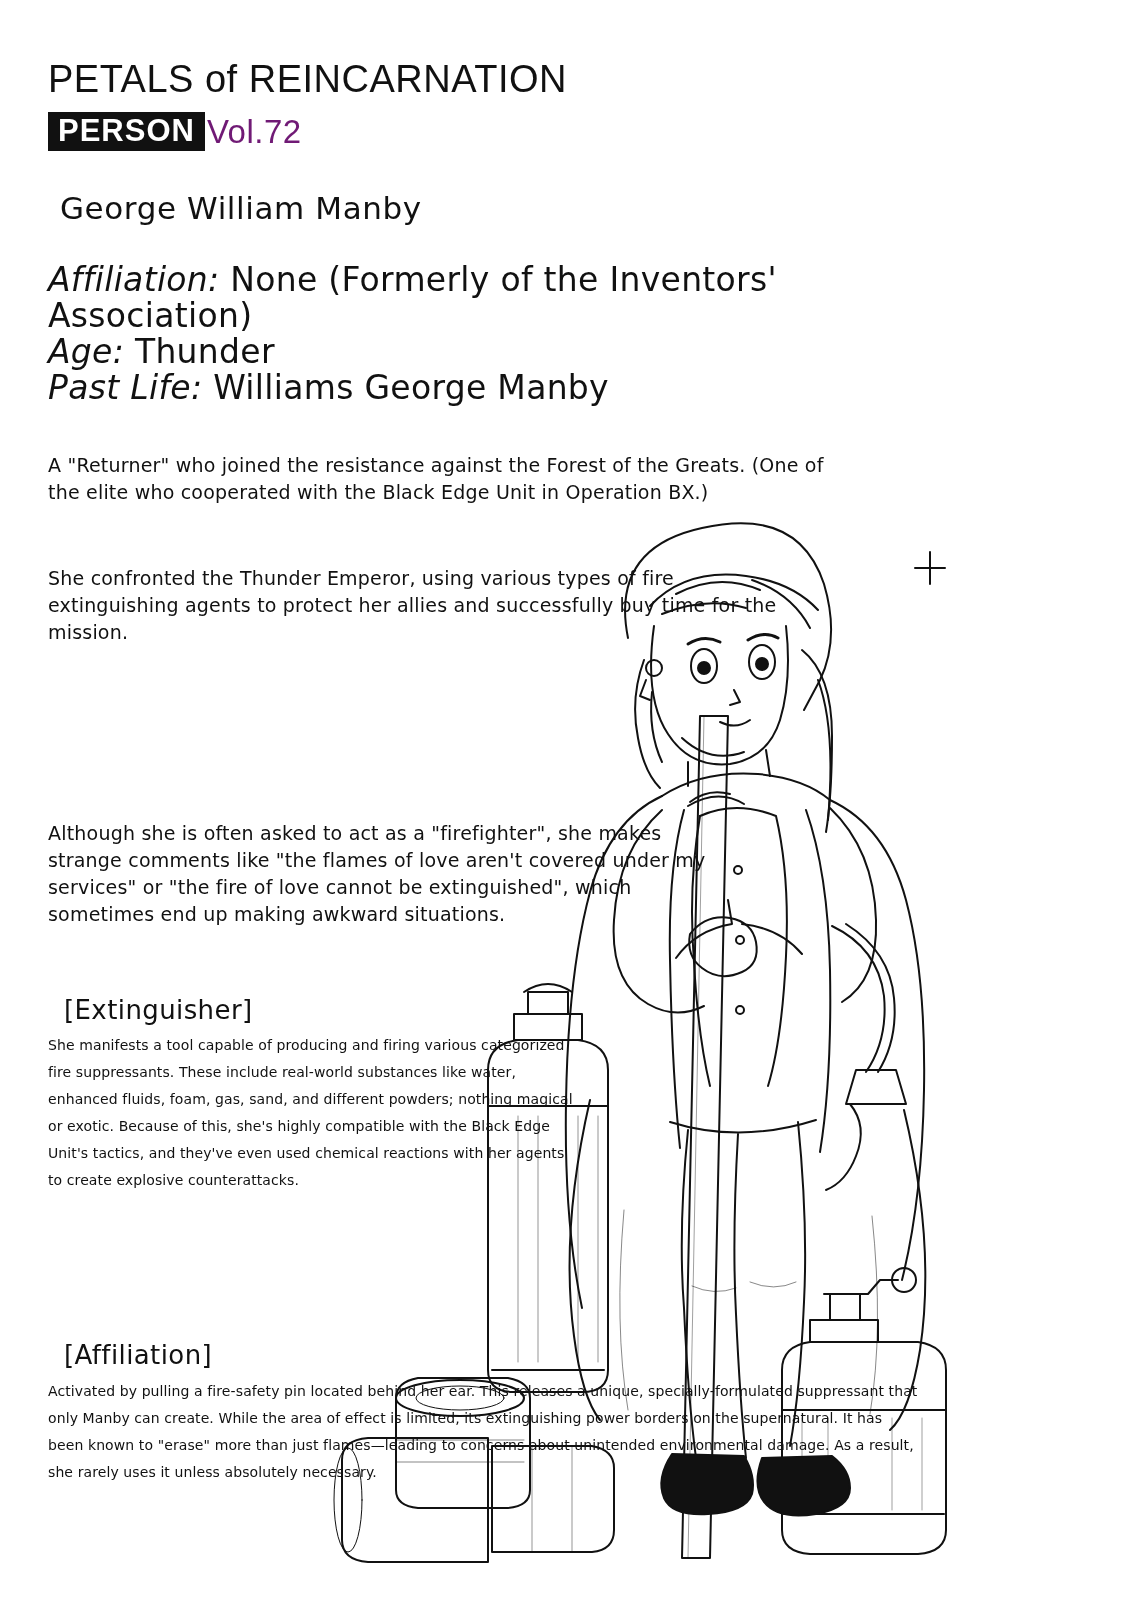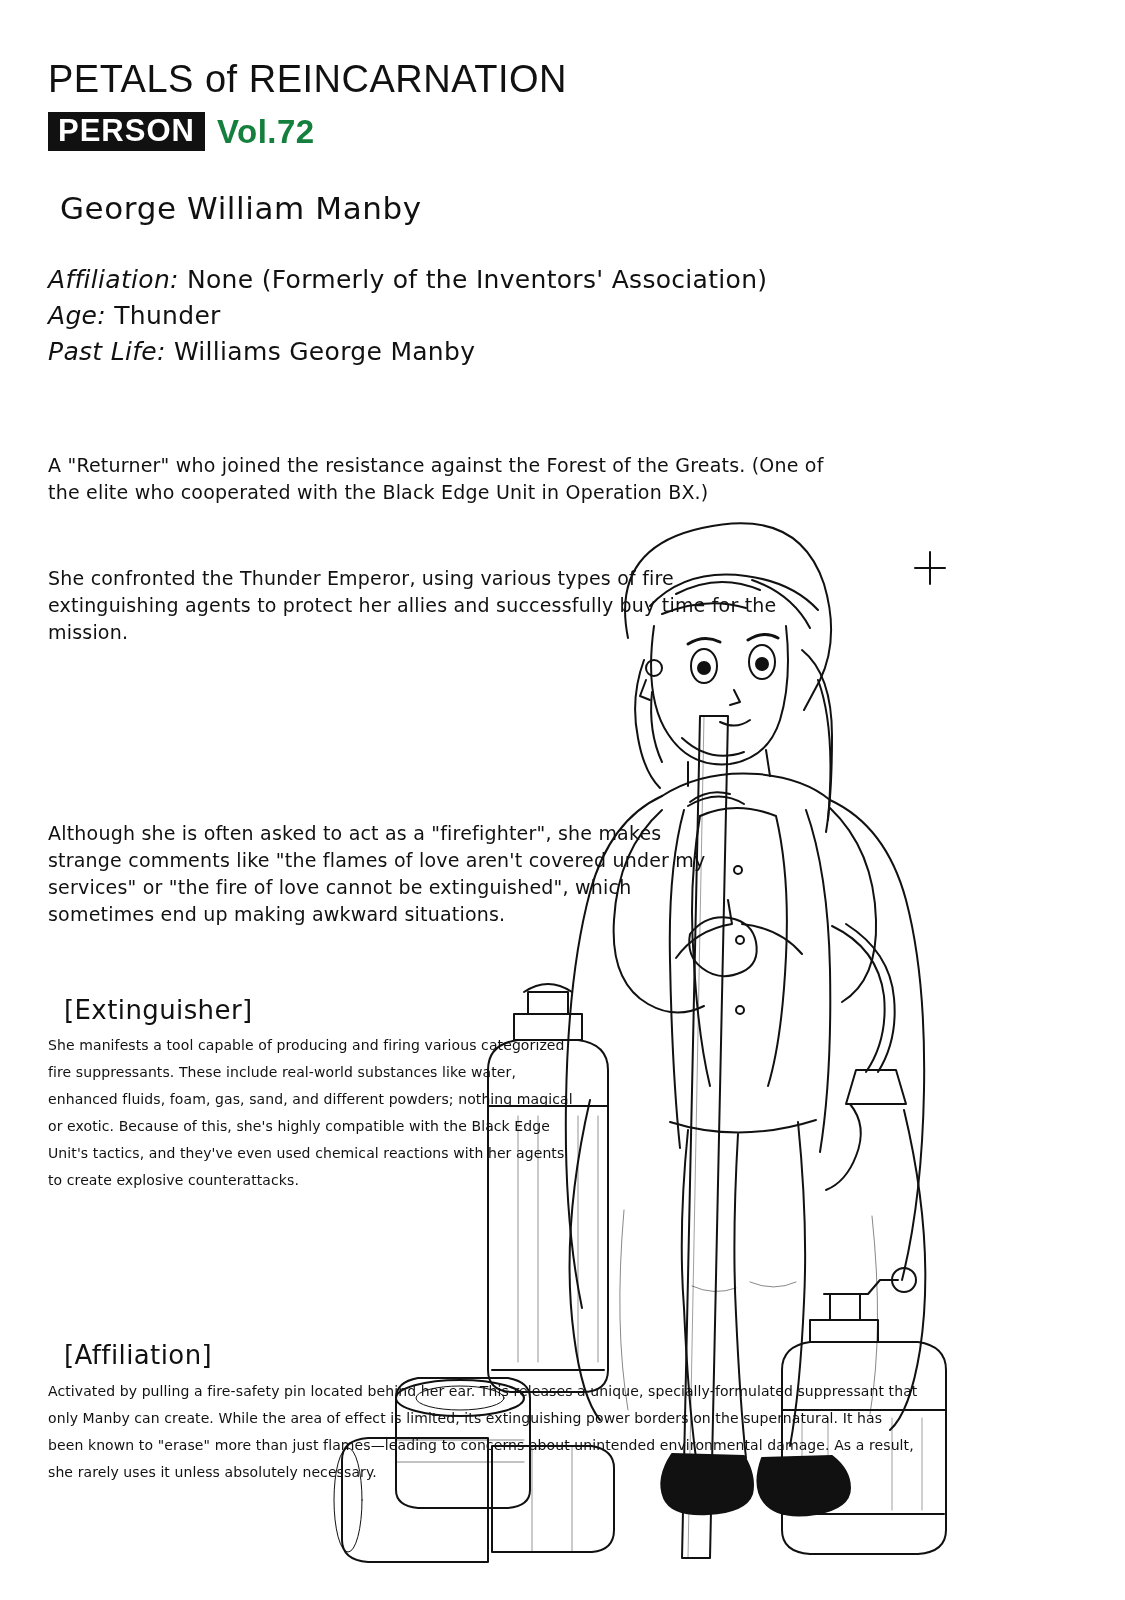--- a/index.html
+++ b/index.html
@@ -27,56 +27,56 @@
     letter-spacing: 0.5px;
     color: #111;
     white-space: nowrap;
   }
   .vol-line {
     position: absolute;
     left: 48px;
     top: 112px;
     display: flex;
     align-items: center;
-    gap: 12px;
+    gap: 2px;
   }
   .person-tag {
     background: #111;
     color: #fff;
     font-family: "Liberation Sans", sans-serif;
     font-weight: bold;
     font-size: 31px;
     letter-spacing: 1px;
     padding: 3px 10px 5px 10px;
     line-height: 1;
   }
   .vol-num {
     font-family: "Liberation Sans", sans-serif;
-    font-weight: bold;
+    font-weight: normal;
     font-size: 33px;
     letter-spacing: 0.5px;
-    color: #15803d;
+    color: #701a75;
   }
 
   
   .char-name {
     position: absolute;
     left: 60px;
     top: 190px;
     font-family: "DejaVu Sans", sans-serif;
     font-size: 31px;
     font-weight: 500;
     letter-spacing: 0.6px;
   }
   .stats {
     position: absolute;
     left: 48px;
     top: 262px;
     width: 740px;
-    font-size: 25px;
+    font-size: 33px;
     line-height: 36px;
     letter-spacing: 0.3px;
   }
   .stats .lbl { font-style: italic; }
 
   .para-block {
     position: absolute;
     left: 48px;
     width: 790px;
     font-size: 19px;

